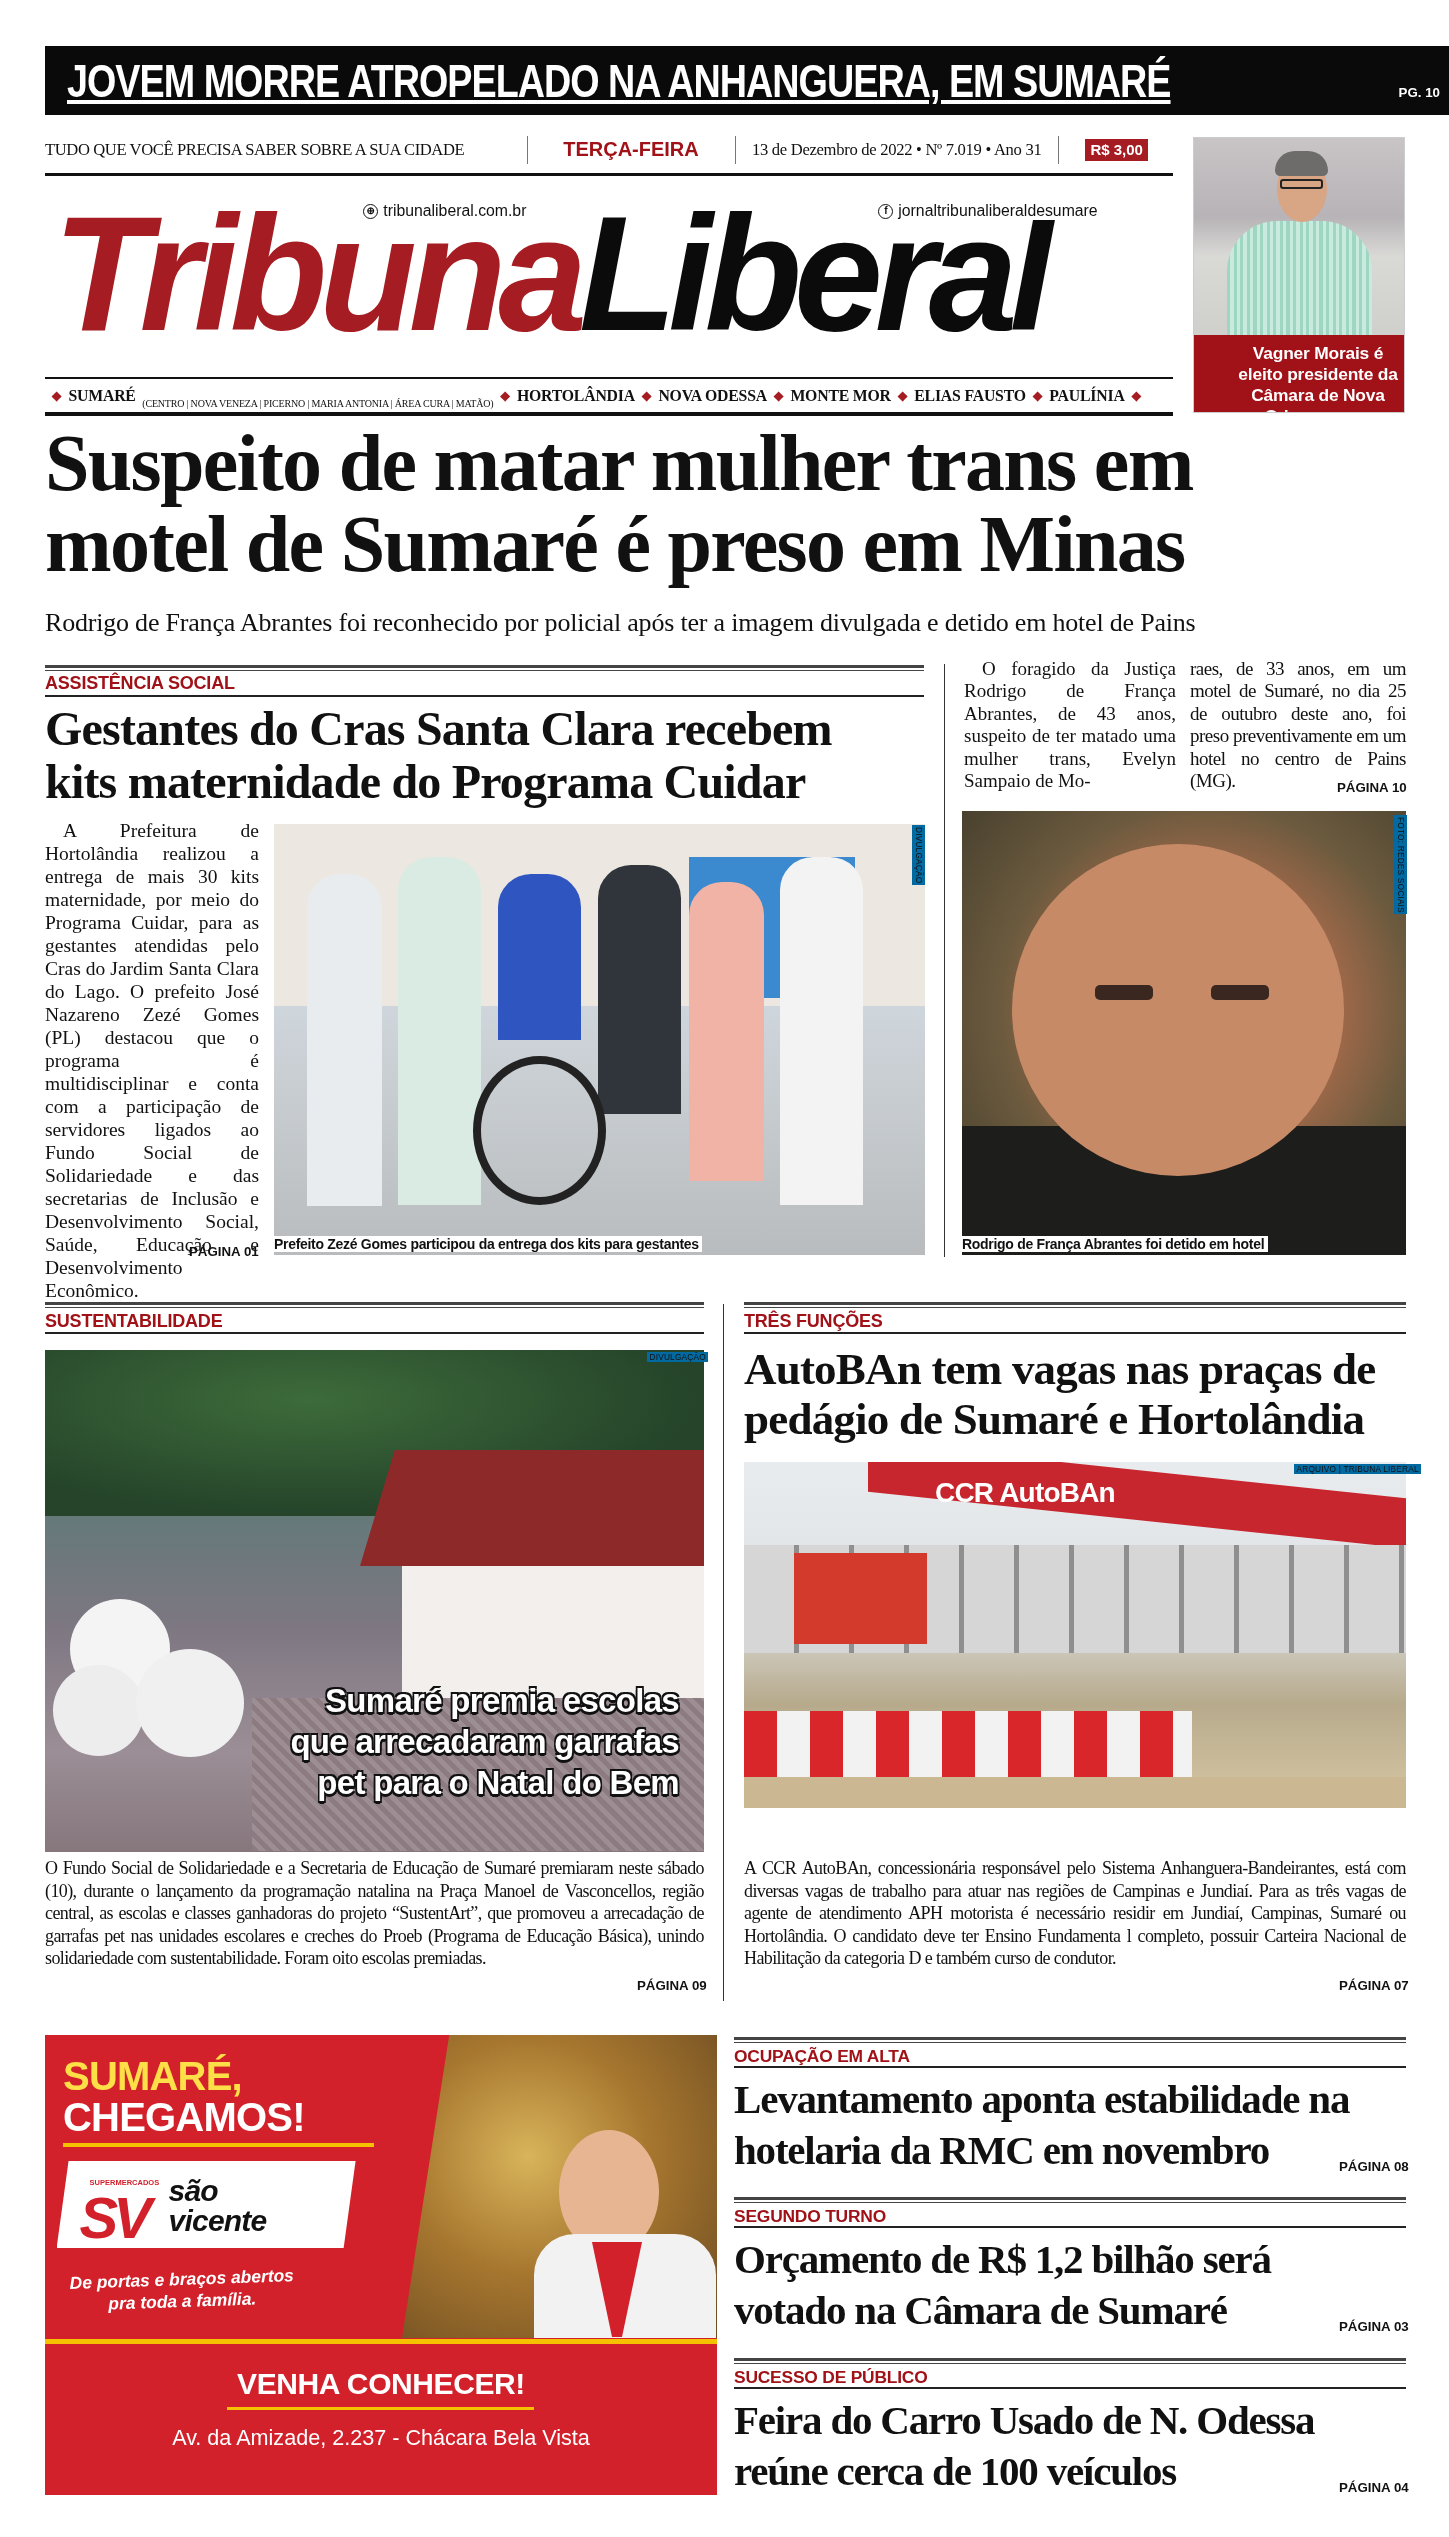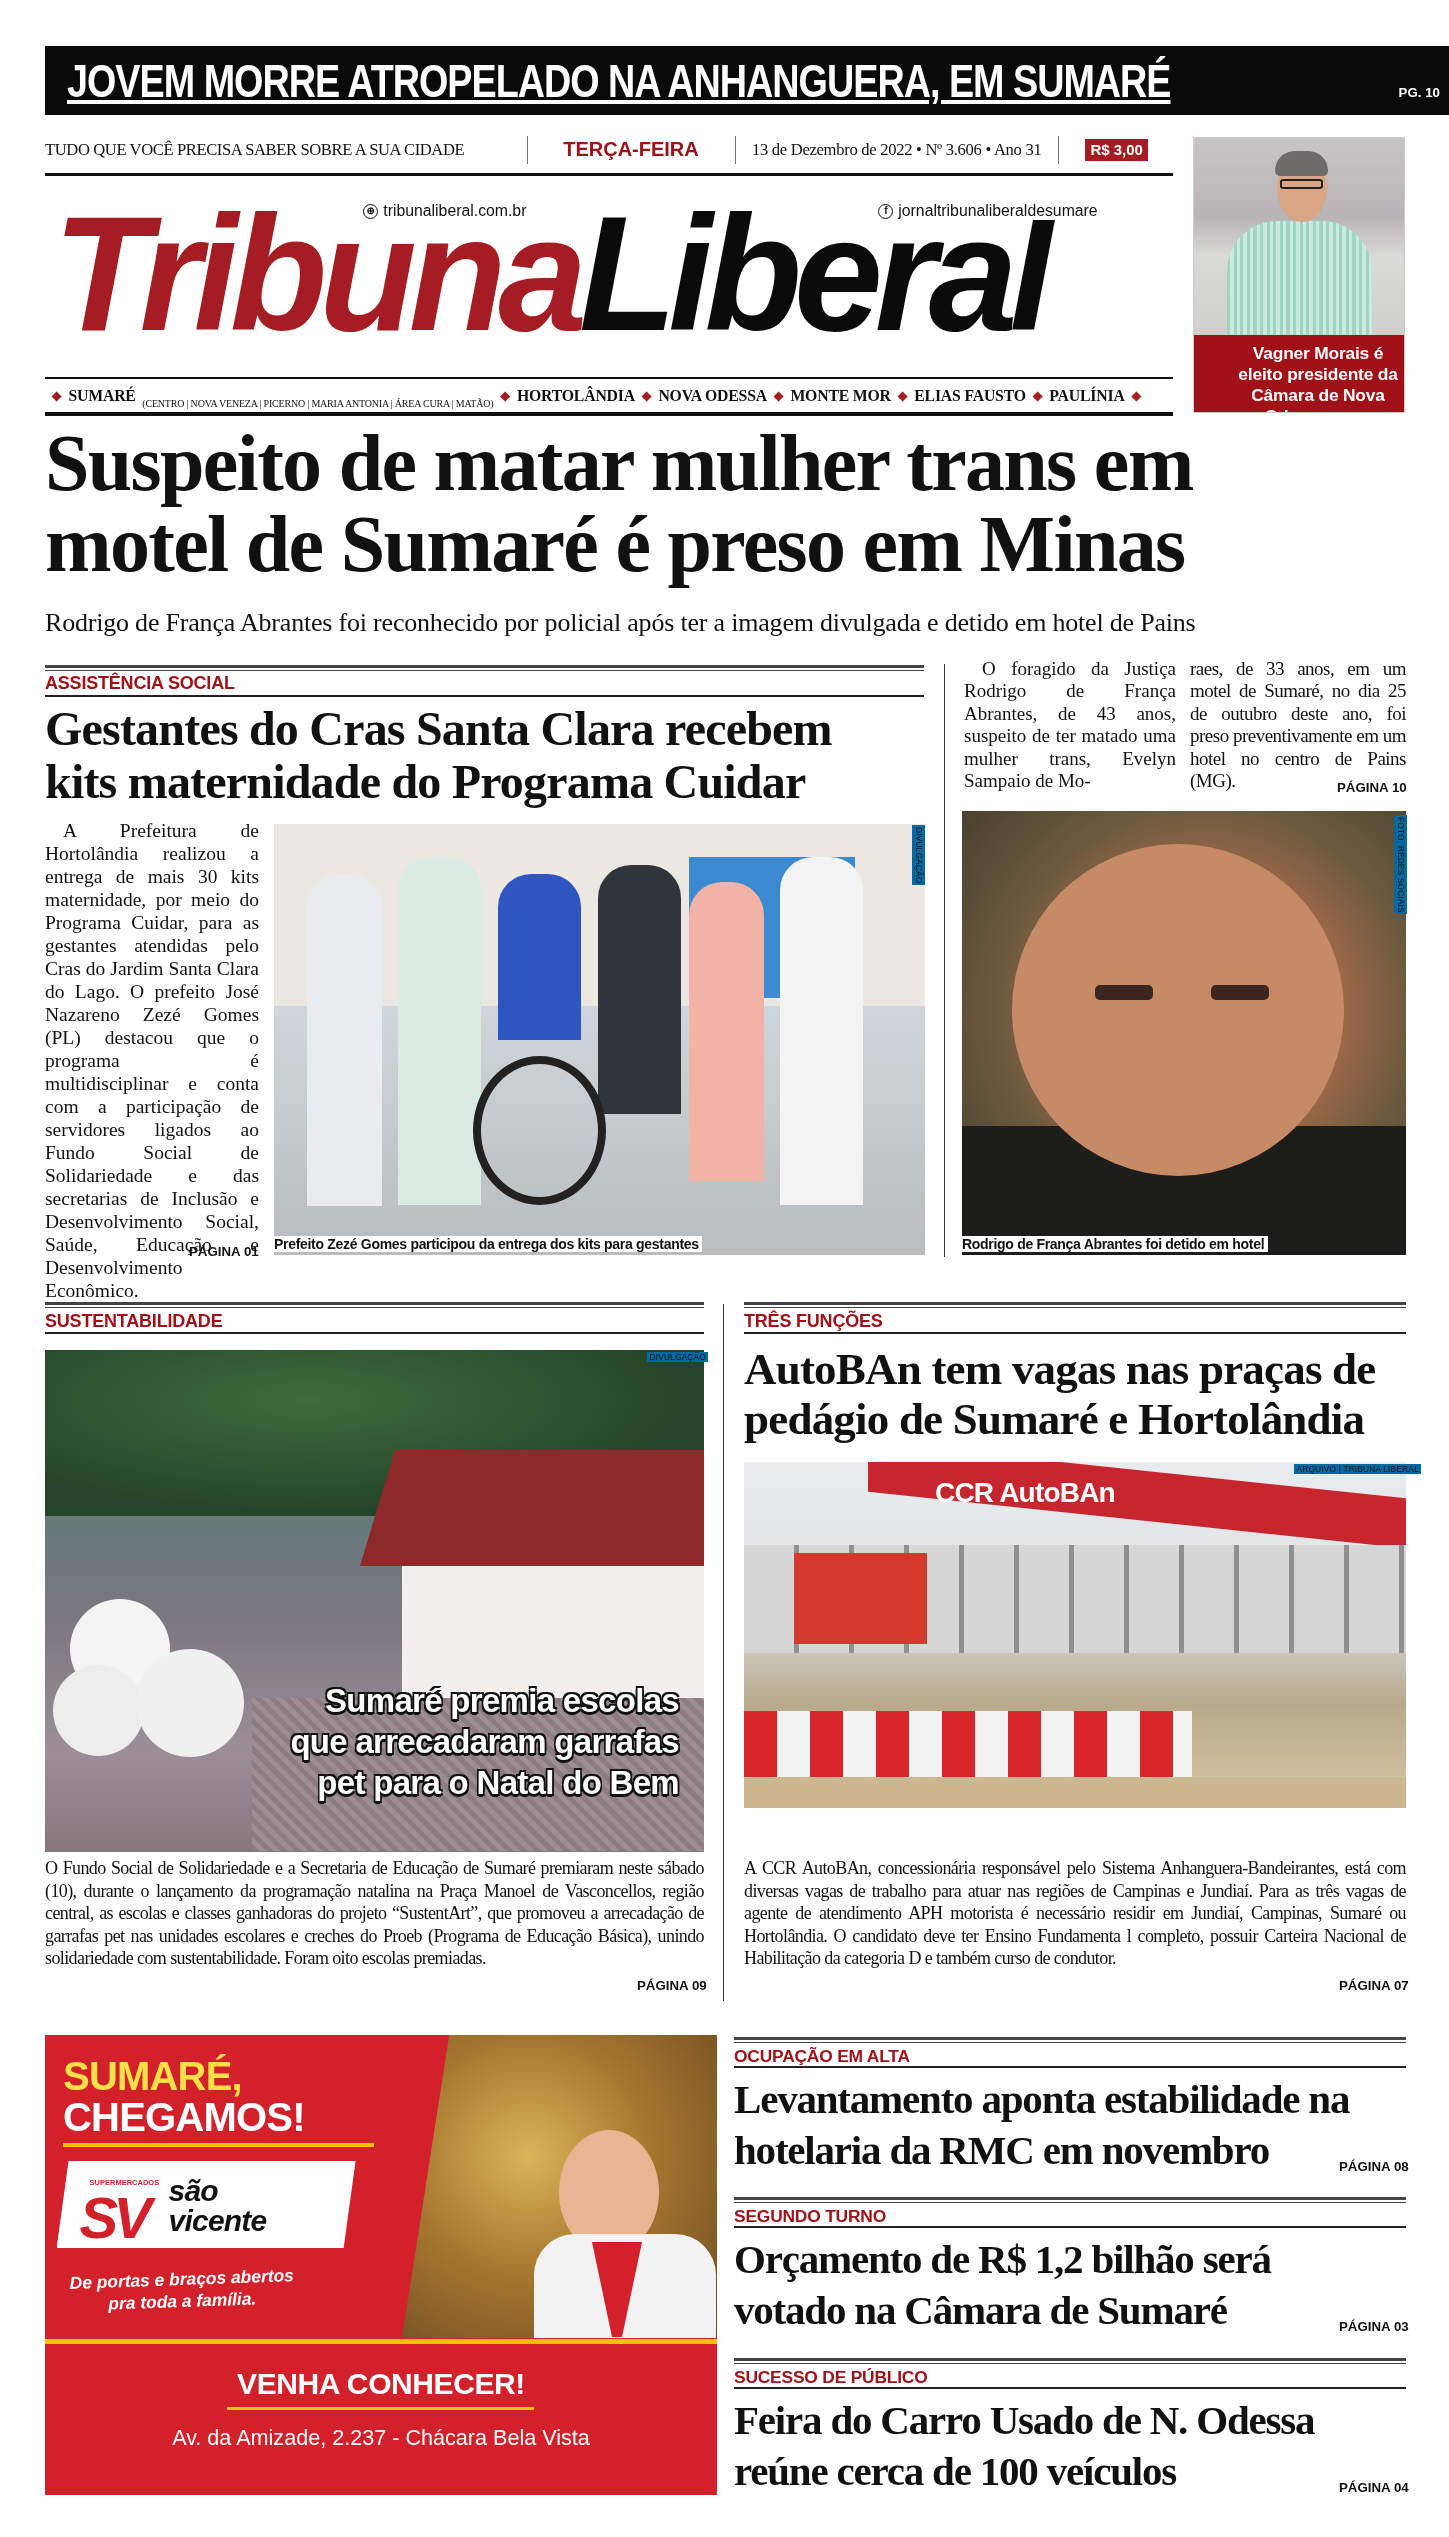--- a/index.html
+++ b/index.html
@@ -80,21 +80,21 @@
 <div id="top-banner" class="abs">
   <span class="hl">JOVEM MORRE ATROPELADO NA ANHANGUERA, EM SUMARÉ</span>
   <span class="pg">PG. 10</span>
 </div>
 
 <div id="info-strip" class="abs">
   <span class="slogan">TUDO QUE VOCÊ PRECISA SABER SOBRE A SUA CIDADE</span>
   <span class="sep"></span>
   <span class="day">TERÇA-FEIRA</span>
   <span class="sep"></span>
-  <span class="date">13 de Dezembro de 2022 • Nº 3.606 • Ano 31</span>
+  <span class="date">13 de Dezembro de 2022 • Nº 7.019 • Ano 31</span>
   <span class="sep"></span>
   <span class="price">R$ 3,00</span>
 </div>
 <div id="info-rule" class="abs"></div>
 
 <div id="masthead" class="abs">
   <div class="logo">
     <span class="t1">Tribuna</span><span class="t2">Liberal</span>
   </div>
   <div class="site">

